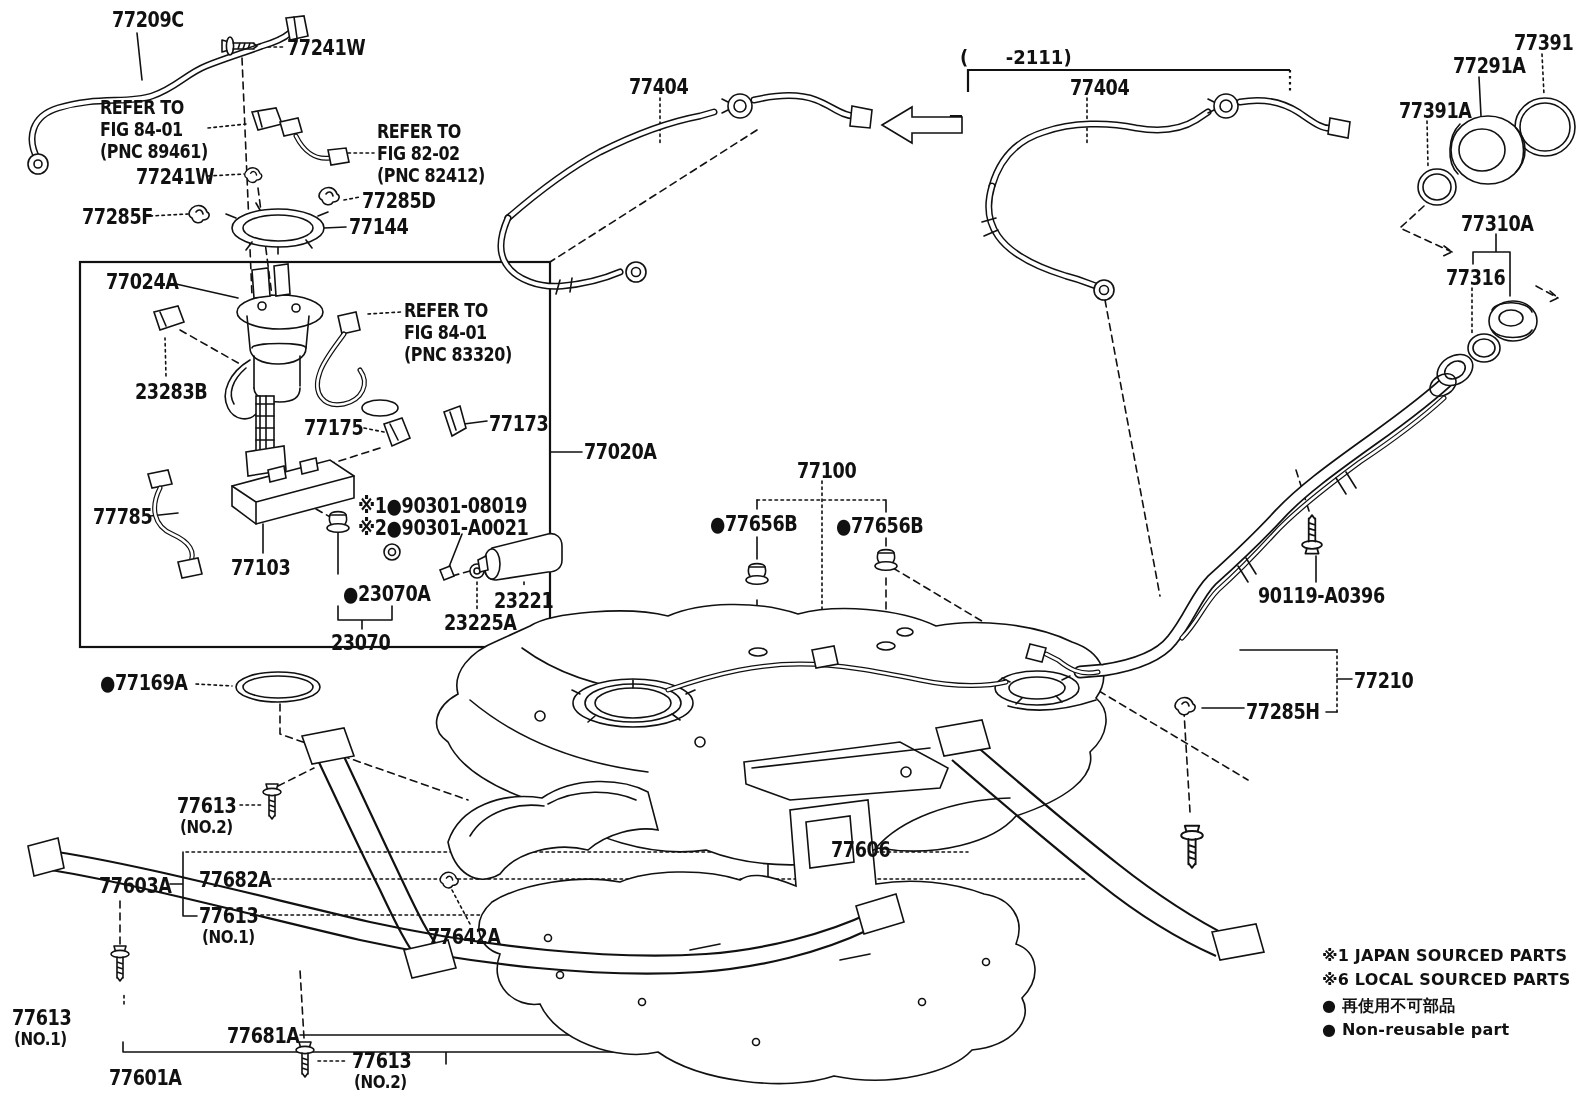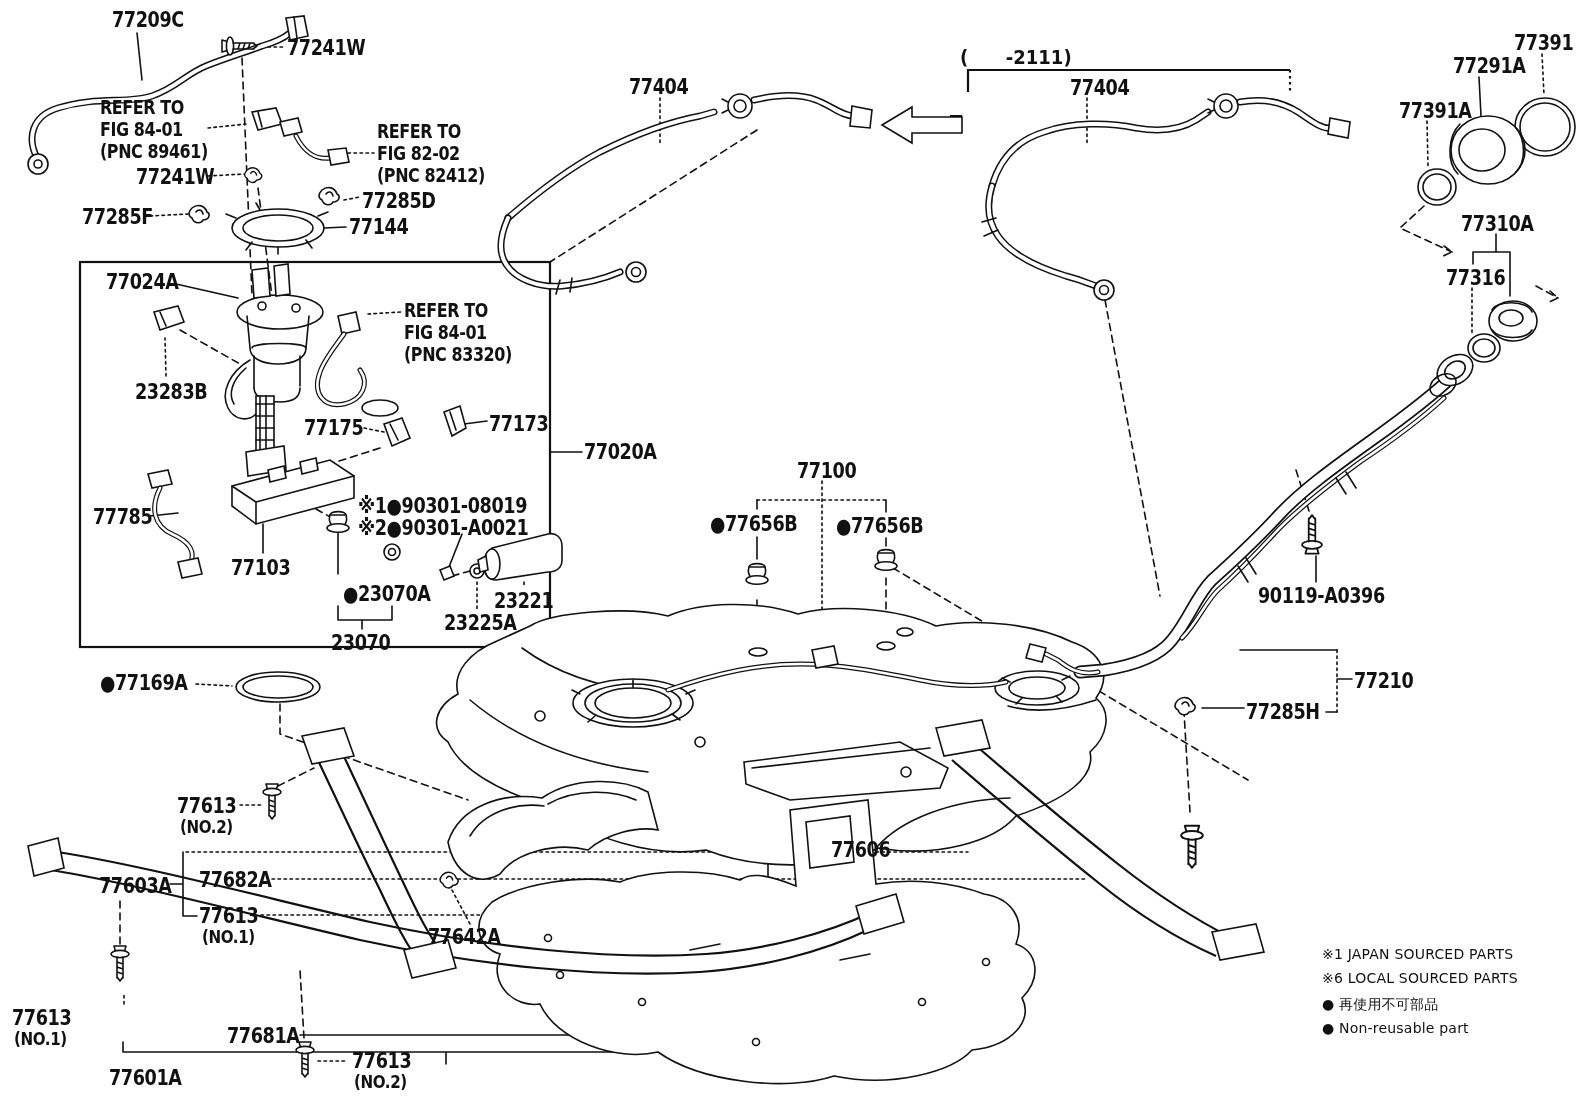--- a/index.html
+++ b/index.html
@@ -5,21 +5,21 @@
   html,body{margin:0;padding:0;background:#e8e8e8;}
   .stage{position:relative;width:1592px;height:1099px;background:#ffffff;overflow:hidden;
          font-family:"DejaVu Sans",sans-serif;color:#111;}
   .artsvg{position:absolute;left:0;top:0;}
   #labels-layer{position:absolute;left:0;top:0;width:100%;height:100%;border-radius:6px;}
   .plabel{position:absolute;white-space:pre;color:#111;transform-origin:0 0;}
   .part{font-size:21px;font-weight:700;letter-spacing:-0.5px;transform:scaleX(0.84);}
   .note{font-size:19px;font-weight:700;line-height:22px;letter-spacing:-0.5px;transform:scaleX(0.84);}
   .sub{font-size:18px;font-weight:700;letter-spacing:-0.5px;transform:scaleX(0.84);}
   .range{font-size:20px;font-weight:700;letter-spacing:0;transform:scaleX(0.9);}
-  .legend{font-size:14px;font-weight:400;letter-spacing:0.2px;}
+  .legend{font-size:16px;font-weight:700;letter-spacing:0.2px;}
   .docid{font-size:18px;font-weight:500;}
   
   .k{stroke:#111;fill:none;stroke-width:1.6px;stroke-linecap:round;stroke-linejoin:round;}
   .k2{stroke:#111;fill:none;stroke-width:2.2px;}
   .fw{fill:#fff;stroke:#111;stroke-width:1.6px;}
   .dot{stroke-dasharray:2.5 3.5;}
   .dsh{stroke-dasharray:7 5;}
   .tb{stroke:#111;stroke-width:7px;fill:none;stroke-linecap:round;stroke-linejoin:round;}
   .ti{stroke:#fff;stroke-width:4px;fill:none;stroke-linecap:round;stroke-linejoin:round;}
   .tb2{stroke:#111;stroke-width:5px;fill:none;stroke-linecap:round;}

